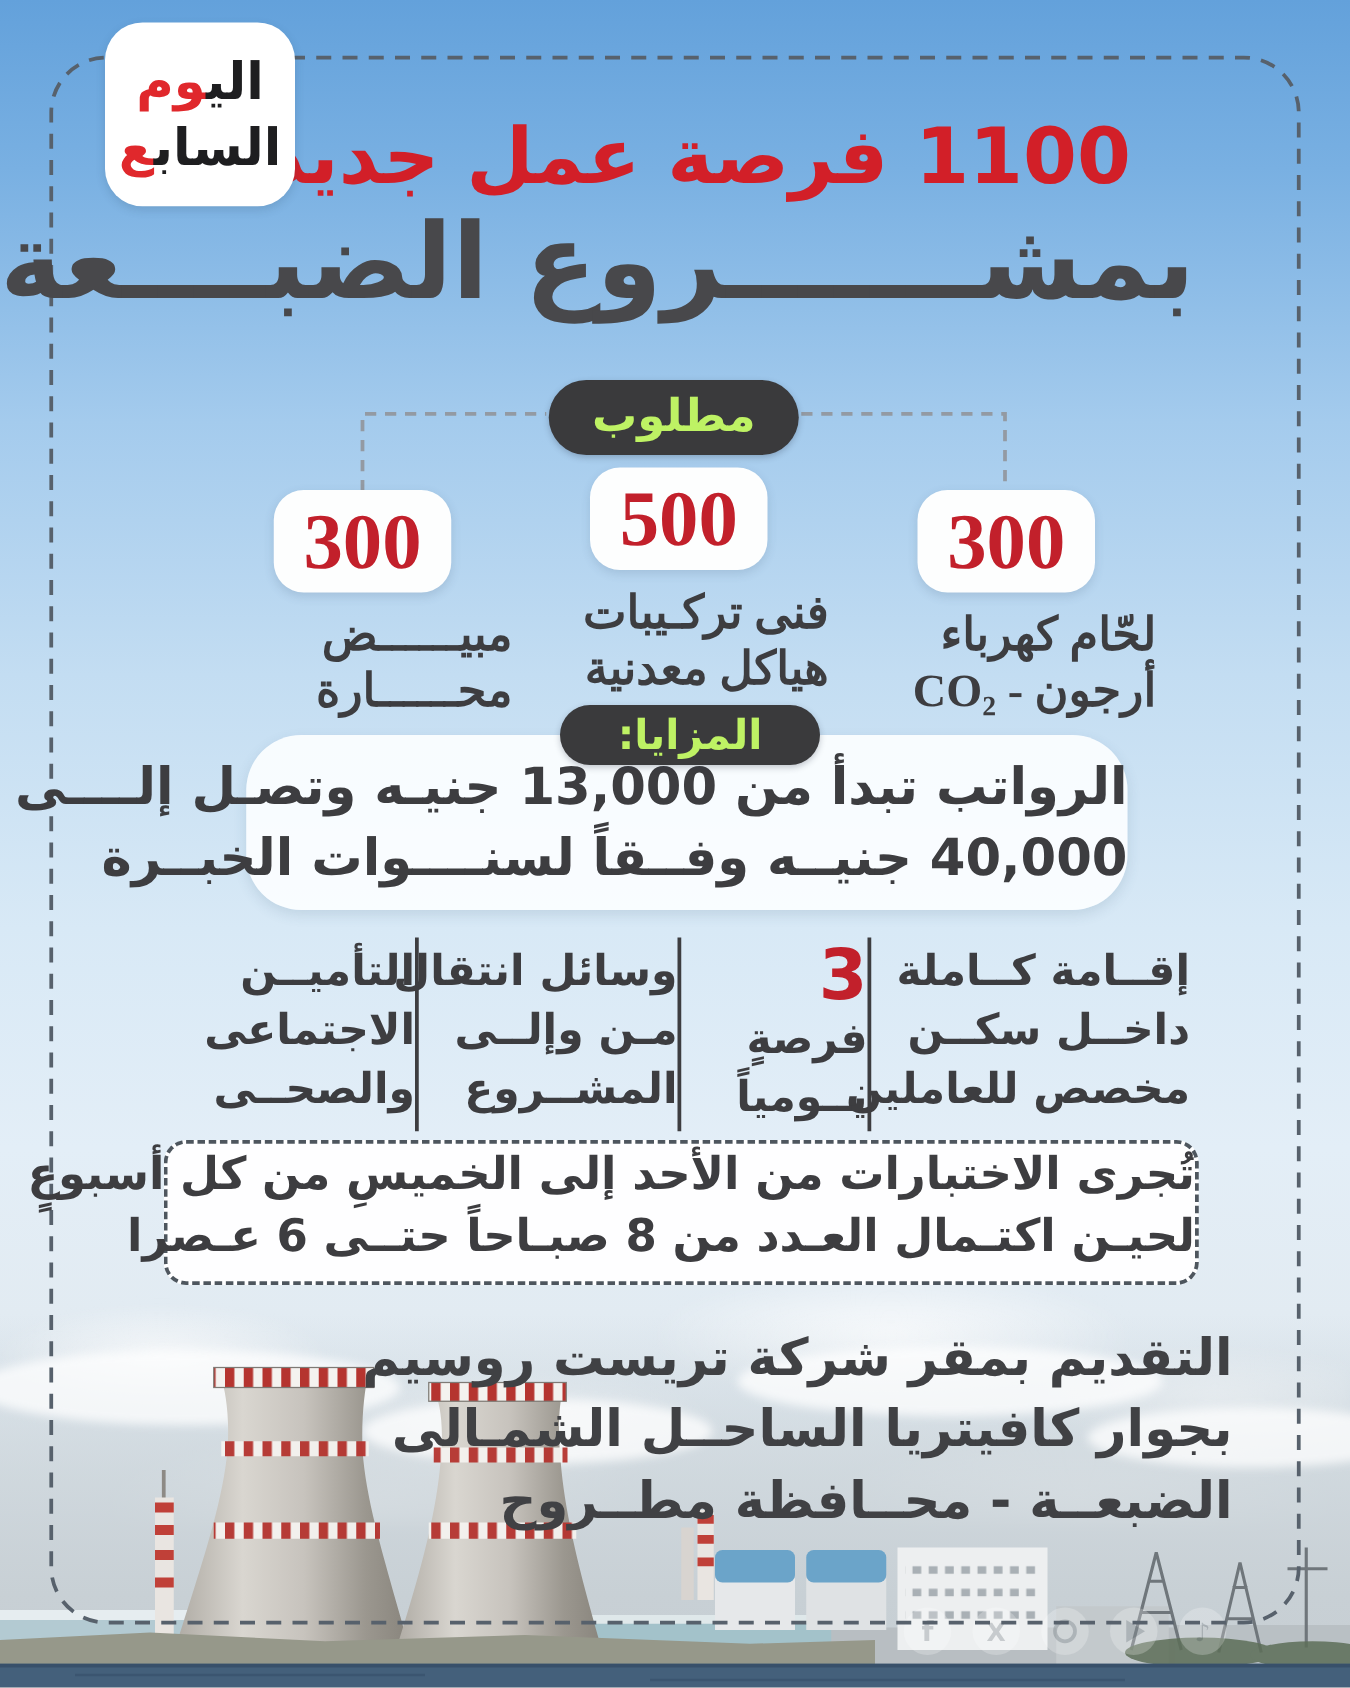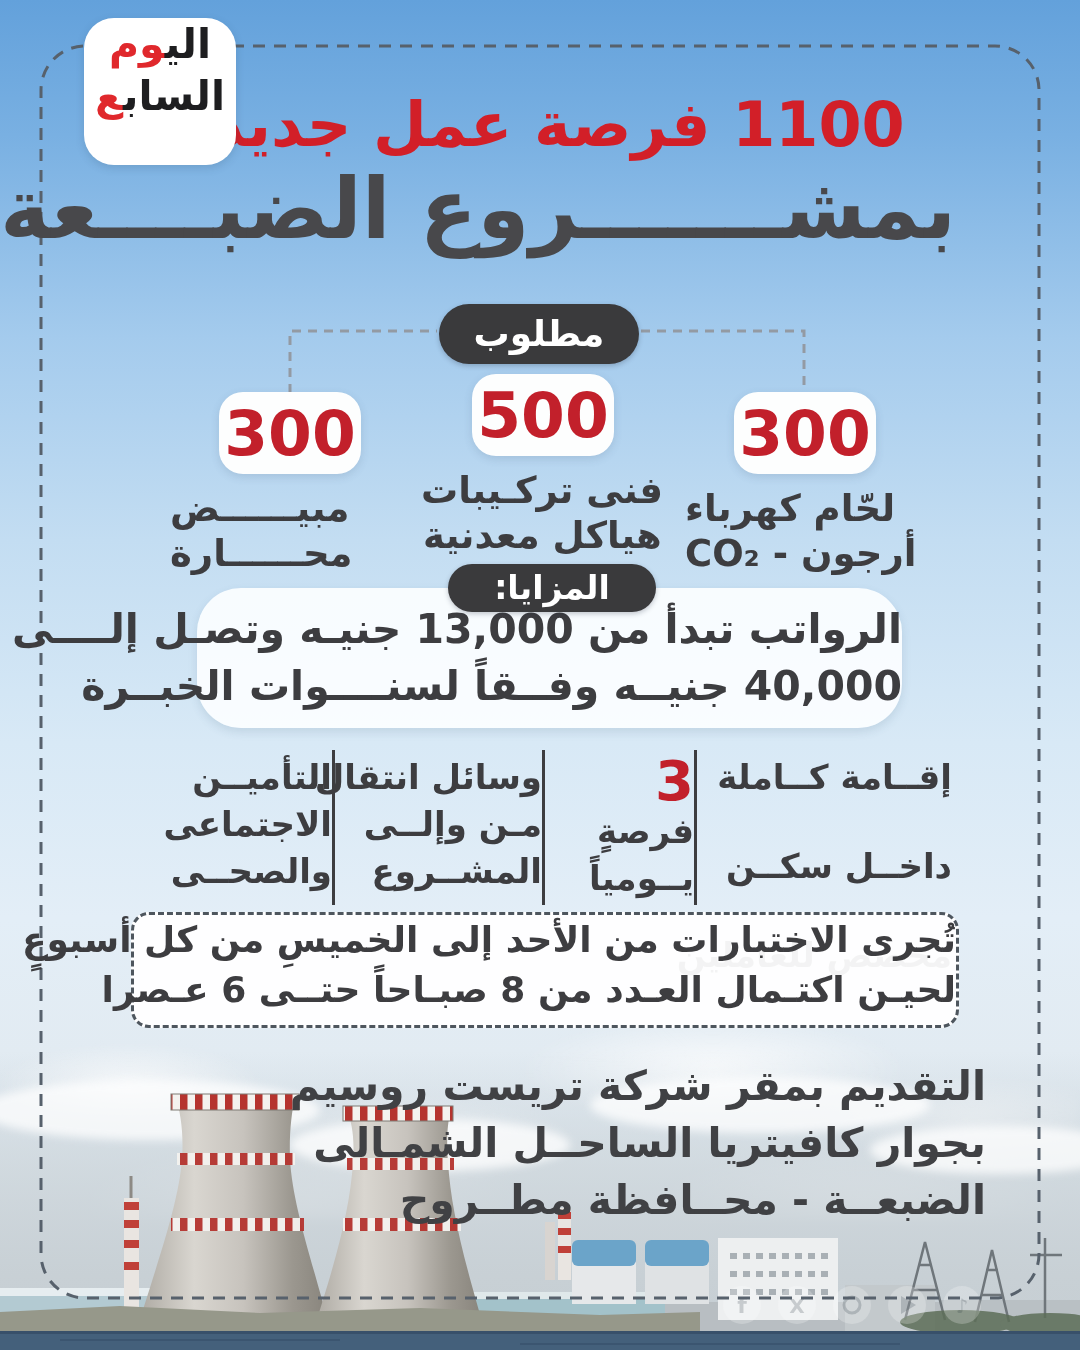--- a/index.html
+++ b/index.html
@@ -22,46 +22,46 @@
       radial-gradient(320px 90px at 28% 96%, rgba(255,255,255,.6), rgba(255,255,255,0) 70%),
       radial-gradient(300px 80px at 80% 95%, rgba(255,255,255,.55), rgba(255,255,255,0) 70%);
     filter:blur(5px);
   }
   .photo-svg{left:0;top:1050px;width:1080px;height:300px;}
   .frame-svg{left:0;top:0;width:1080px;height:1350px;pointer-events:none;}
   .conn-svg{left:0;top:0;width:1080px;height:450px;pointer-events:none;}
 
   .logo{
     left:84px;top:18px;width:152px;height:147px;background:#ffffff;border-radius:30px;
-    display:flex;flex-direction:column;align-items:center;justify-content:flex-start;
+    display:flex;flex-direction:column;align-items:center;justify-content:center;
     font-size:41px;line-height:1.28;box-shadow:0 3px 8px rgba(40,70,100,.18);
     z-index:5;text-align:center;
   }
   .logo .blk{color:#1e1e20;}
   .logo .red{color:#e0282c;}
 
   .headline-red{
     left:0;top:90px;width:100%;text-align:center;color:#d21f28;
     font-size:62px;line-height:70px;white-space:nowrap;z-index:4;
   }
   .headline-dark{
     left:0;top:158px;width:100%;text-align:left;color:#48484b;
     font-size:84px;line-height:102px;white-space:nowrap;z-index:4;
   }
 
   .pill{
-    background:#3a3a3c;color:#ffffff;text-align:center;z-index:4;
+    background:#3a3a3c;color:#bef264;text-align:center;z-index:4;
     box-shadow:0 2px 5px rgba(30,40,60,.25);
   }
   .pill-required{left:439px;top:304px;width:200px;height:60px;border-radius:30px;
     font-size:36px;line-height:60px;}
   .pill-benefits{left:448px;top:564px;width:208px;height:48px;border-radius:24px;
     font-size:33px;line-height:48px;}
 
-  .job{width:240px;text-align:left;z-index:3;}
+  .job{width:240px;text-align:right;z-index:3;font-family:Liberation Serif, serif;}
   .job-welder{left:685px;top:392px;}
   .job-metal{left:423px;top:374px;}
   .job-plaster{left:170px;top:392px;}
   .num-box{
     width:142px;height:82px;margin:0 auto;background:#fdfefe;border-radius:24px;
     display:flex;align-items:center;justify-content:center;
     color:#c2202b;font-size:63px;box-shadow:0 3px 8px rgba(60,90,120,.16);
   }
   .job-title{margin-top:12px;color:#3d3d40;font-size:37px;line-height:45px;white-space:nowrap;}
 
@@ -73,21 +73,21 @@
   }
 
   .benefits{left:92px;top:750px;width:860px;height:155px;display:flex;z-index:3;}
   .benefit{
     text-align:right;color:#3d3d40;font-size:34px;line-height:47px;
     display:flex;flex-direction:column;justify-content:flex-start;
     padding-top:4px;box-sizing:border-box;white-space:nowrap;
   }
   .benefit + .benefit{border-left:none;}
   .benefit:not(:first-child){border-right:3px solid #3d3d40;}
-  .b1{width:255px;gap:42px;} .b2{width:152px;} .b3{width:210px;} .b4{width:218px;}
+  .b1{width:255px;} .b2{width:152px;} .b3{width:210px;} .b4{width:218px;}
   .b-num{color:#c2202b;font-size:56px;line-height:54px;}
 
   .tests{
     left:131px;top:912px;width:828px;height:116px;background:rgba(255,255,255,.94);
     border:3px dashed #4e565e;border-radius:18px;z-index:3;box-sizing:border-box;
     display:flex;flex-direction:column;text-align:center;
     color:#3d3d40;font-size:36px;line-height:50px;white-space:nowrap;
   }
 
   .address{

